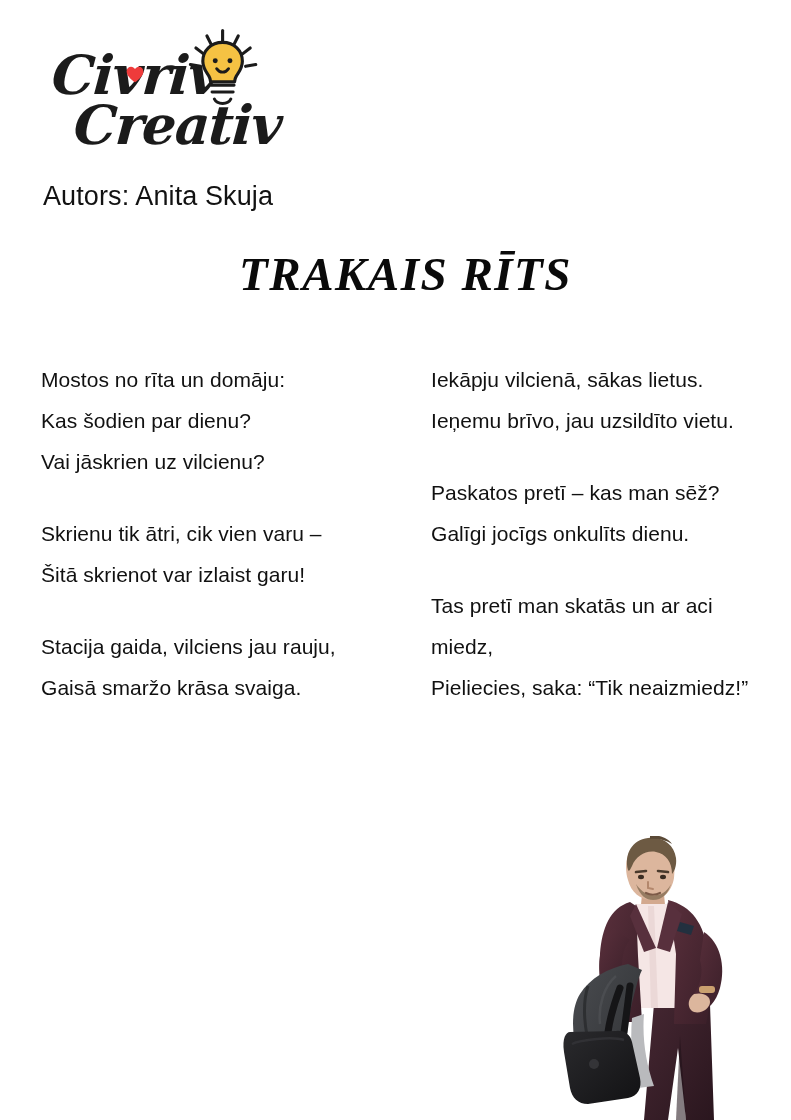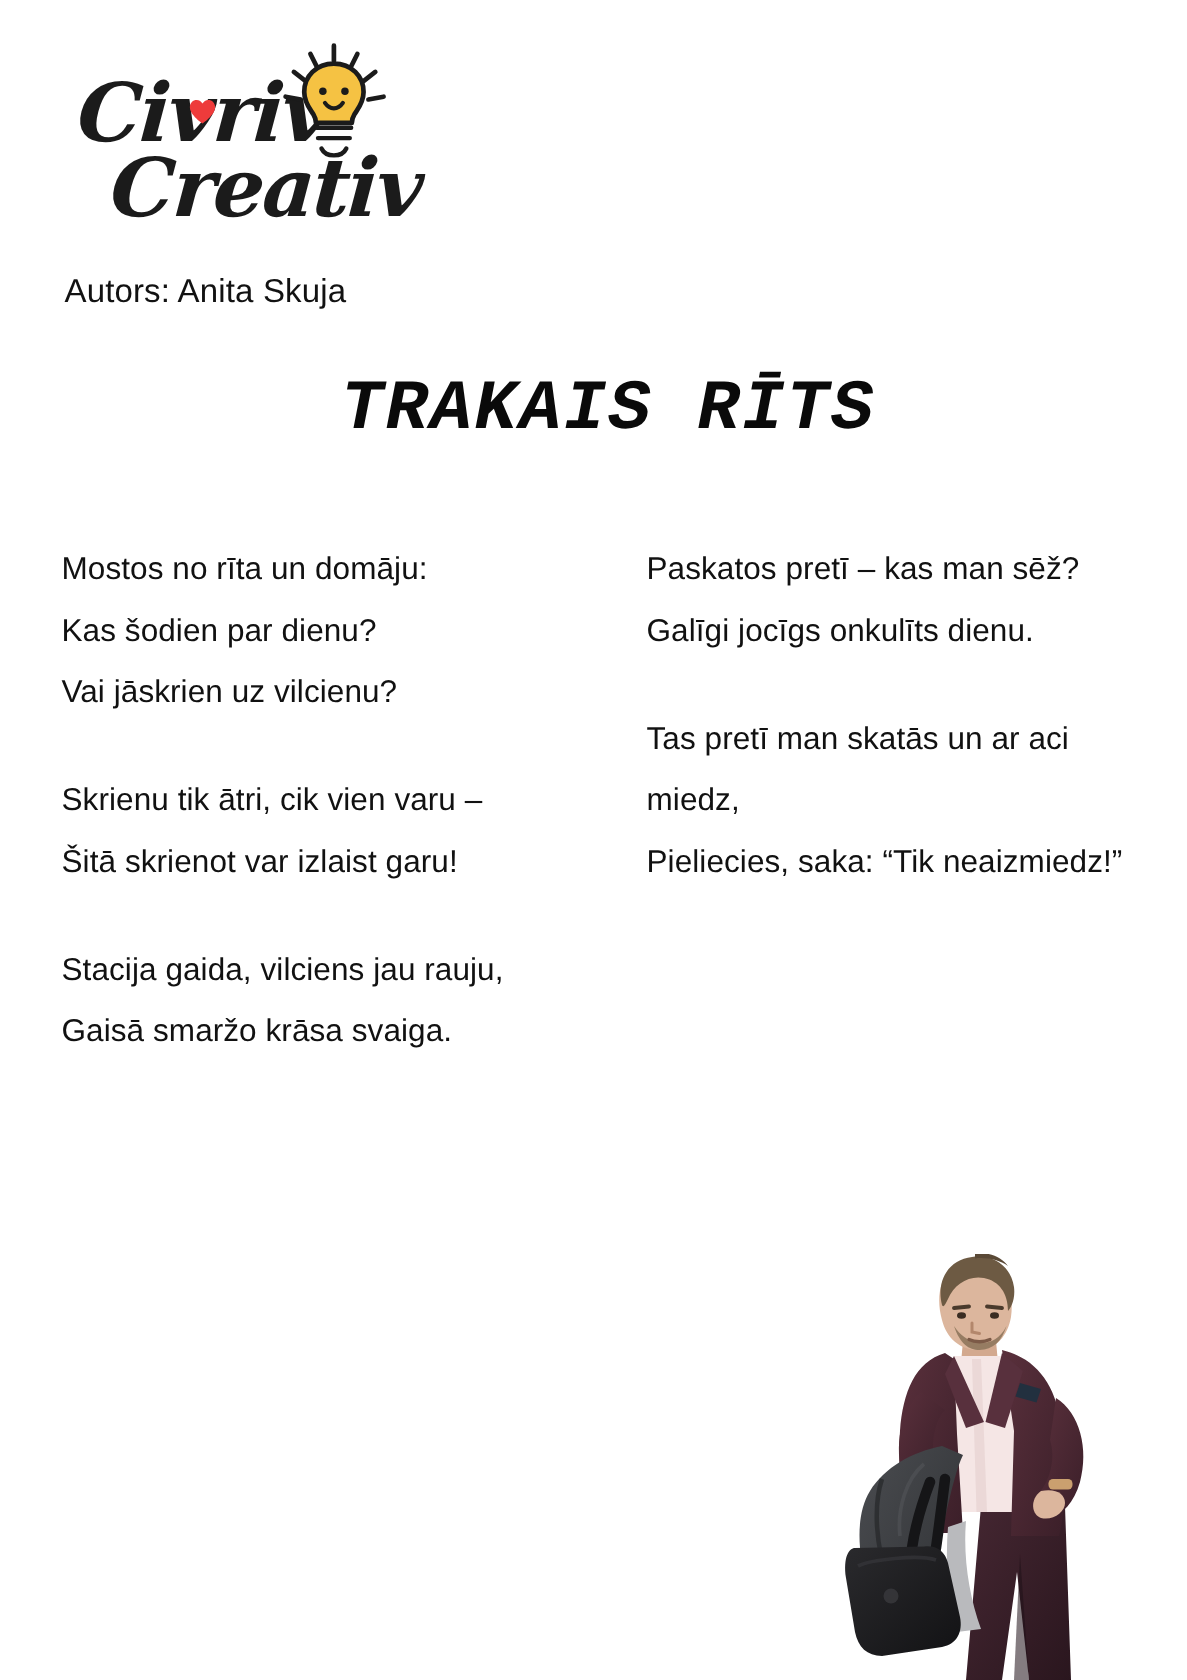--- a/index.html
+++ b/index.html
@@ -64,34 +64,34 @@
     top: 2px;
     width: 92px;
     height: 92px;
   }
 
   
   .author {
     position: absolute;
     left: 43px;
     top: 181px;
-    font-size: 22px;
+    font-size: 27px;
     font-weight: 400;
     letter-spacing: 0.1px;
     color: #121212;
   }
 
   
   .poem-title {
     position: absolute;
     left: 0;
     right: 0;
     top: 247px;
     text-align: center;
-    font-family: Liberation Mono, monospace;
+    font-family: Liberation Serif, serif;
     font-size: 47px;
     font-weight: 700;
     font-style: italic;
     letter-spacing: 1.5px;
     color: #0a0a0a;
     padding-left: 20px;
   }
 
   
   .columns {
@@ -166,20 +166,22 @@
     <div class="col col-left">
       <p class="stanza">Mostos no rīta un domāju:
 Kas šodien par dienu?
 Vai jāskrien uz vilcienu?</p>
       <p class="stanza">Skrienu tik ātri, cik vien varu –
 Šitā skrienot var izlaist garu!</p>
       <p class="stanza">Stacija gaida, vilciens jau rauju,
 Gaisā smaržo krāsa svaiga.</p>
     </div>
     <div class="col col-right">
+      <p class="stanza">Iekāpju vilcienā, sākas lietus.
+Ieņemu brīvo, jau uzsildīto vietu.</p>
       <p class="stanza">Paskatos pretī – kas man sēž?
 Galīgi jocīgs onkulīts dienu.</p>
       <p class="stanza">Tas pretī man skatās un ar aci miedz,
 Pieliecies, saka: “Tik neaizmiedz!”</p>
     </div>
   </div>
 
   <div class="photo">
     <svg width="233" height="284" viewBox="0 0 233 284">
       <defs>

